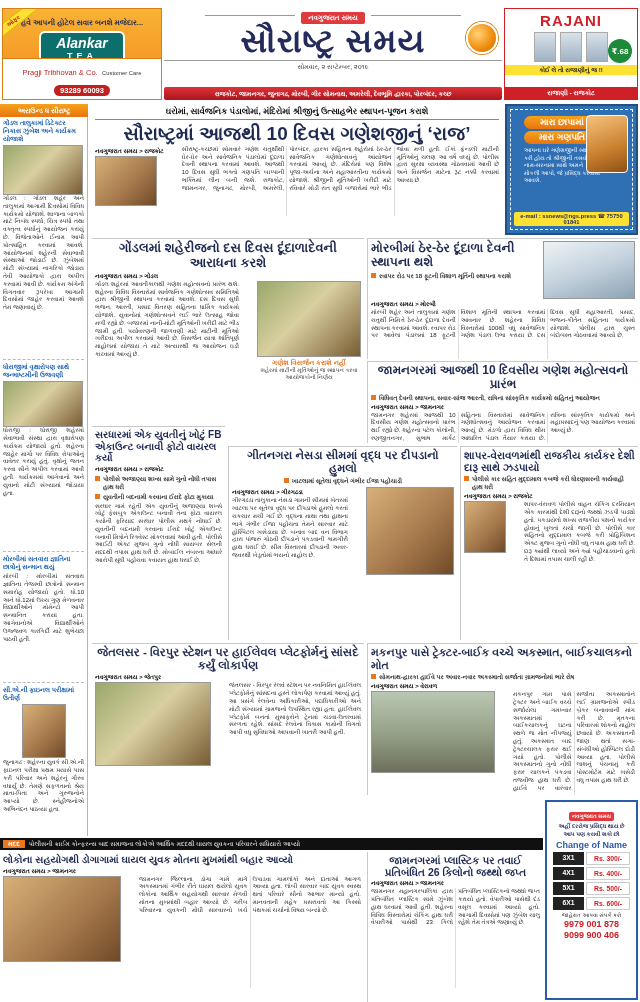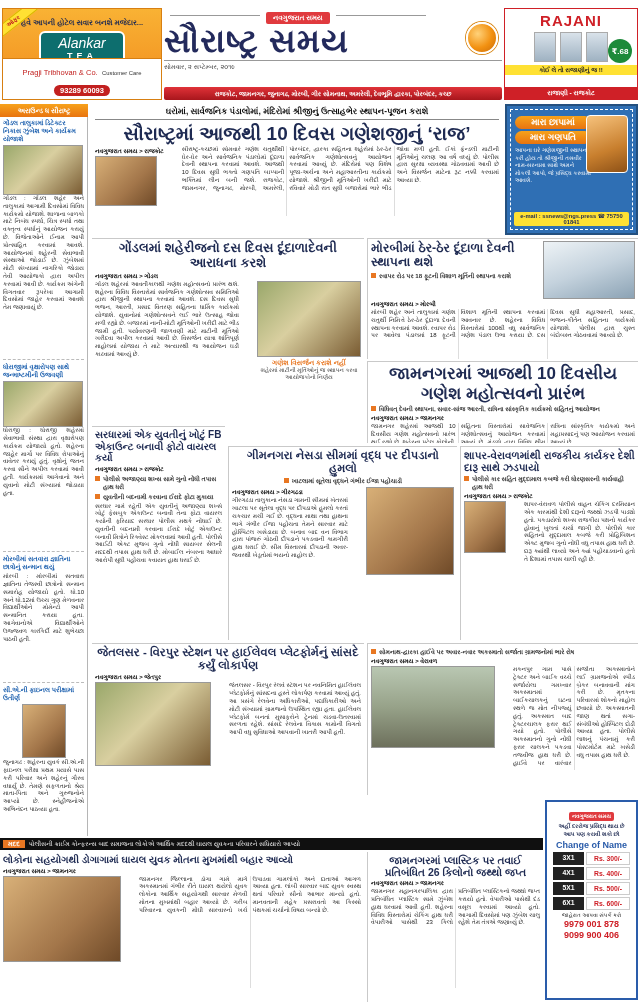--- a/index.html
+++ b/index.html
@@ -23,53 +23,53 @@
 .bu{display:flex;gap:3px;align-items:flex-start;font-size:6.2px;font-weight:bold;color:#333;margin:2px 0;text-align:left}
 .sq{width:5px;height:5px;background:#e87722;flex:0 0 auto;margin-top:1px}
 
 .sbh{background:linear-gradient(180deg,#f7a21b,#e87410);color:#fff;font-weight:bold;font-size:7px;
   display:flex;align-items:center;justify-content:center}
 .sb{border-right:1px solid #b5b5b5;padding:2px 3px;overflow:hidden}
 .sb .t{color:#1b5fae;font-weight:bold;font-size:6.6px;line-height:1.22;margin:4px 0 2px;border-top:1px dashed #bbb;padding-top:3px;text-align:left}
 .sb .t.first{border-top:none;margin-top:0;padding-top:0}
 .sb .bt{margin-bottom:2px}
 
-.mast{}
+.mast{text-align:center}
 .mlogo{display:inline-block;background:#e03a3e;color:#fff;font-weight:bold;font-size:7px;line-height:1.1;padding:2px 7px;border-radius:2px}
 .mline{display:inline-block;width:90px;height:1px;background:#999;vertical-align:middle;margin:0 6px}
 .mtitle{font-size:33px;font-weight:800;color:#232a5c;letter-spacing:1px;line-height:1.02}
 .mdate{font-size:6.5px;color:#333;border-top:1px solid #999;margin-top:2px;padding-top:2px}
 .cities{background:linear-gradient(180deg,#e03238,#a8161c);color:#fff;font-size:6.4px;font-weight:bold;
   display:flex;align-items:center;justify-content:center;border-radius:2px}
 .lion{width:32px;height:32px;border-radius:50%;background:radial-gradient(circle at 35% 35%,#ffd27a,#f29111 55%,#c96a08);
   border:2px solid #fff;box-shadow:0 0 0 1px #d98a1c;position:absolute;right:4px;top:16px}
 
 .tl{background:linear-gradient(180deg,#f9b234,#f08a1d);border:1px solid #d77f12;overflow:hidden}
 .tl .tag{font-size:7.5px;font-weight:bold;color:#1e2a52;text-align:center;margin-top:9px;padding:0 6px;line-height:1.2}
 .tl .tea{margin:4px auto 0;width:86px;height:38px;background:#0d6e6e;border-radius:6px;color:#fff;text-align:center;border:2px solid #fff}
-.tl .b1{font-size:14px;font-weight:normal;font-style:italic;line-height:1.1;margin-top:3px}
+.tl .b1{font-size:14px;font-weight:bold;font-style:italic;line-height:1.1;margin-top:3px}
 .tl .b2{font-size:9px;font-weight:bold;letter-spacing:4px}
 .tl .note{font-size:6px;font-weight:bold;color:#7a1d12;text-align:center;margin-top:2px}
 .tl .foot{position:absolute;left:0;right:0;bottom:0;background:#fff;padding:2px;text-align:center;border-top:1px solid #d77f12}
 .tl .dl{color:#c2201f;font-weight:normal;font-size:7.5px}
 .tl .cc{font-size:5.8px;color:#333}
 .tl .phno{display:inline-block;background:#c2201f;color:#fff;font-weight:bold;font-size:7.5px;border-radius:7px;padding:1px 6px;margin-top:1px}
 .ribbon{position:absolute;left:-16px;top:7px;transform:rotate(-38deg);background:#ffe133;color:#c2201f;font-weight:bold;font-size:6px;padding:1px 18px;border:1px solid #d9b400}
 
 .tr{background:#fff;border:1.5px solid #cf2027;overflow:hidden;text-align:center}
 .tr .brand{color:#cf2027;font-weight:800;font-size:15px;letter-spacing:1px;margin-top:3px}
 .tr .prods{display:flex;justify-content:center;gap:4px;margin:3px 0}
 .tr .prod{width:22px;height:30px;background:linear-gradient(180deg,#d9e2ea,#9fb2c2);border:1px solid #aaa}
 .tr .price{position:absolute;right:5px;top:30px;background:#1d8a3a;color:#fff;font-weight:bold;font-size:8px;border-radius:50%;
   width:24px;height:24px;display:flex;align-items:center;justify-content:center}
 .tr .ystrip{background:#ffe133;color:#222;font-weight:bold;font-size:6.2px;padding:1px}
 .tr .rstrip{position:absolute;left:0;right:0;bottom:0;background:#cf2027;color:#fff;font-weight:bold;font-size:6.5px;padding:2px}
 
 .gad{background:#2f6fb4;border:2px solid #24507f;padding:3px;overflow:hidden}
-.gad .inner{border:1px dashed #fff;height:100%;position:relative;padding:4px 4px}
+.gad .inner{border:1px dashed #fff;height:100%;position:relative;padding:4px 13px}
 .gad .rb{background:linear-gradient(180deg,#f7a21b,#e87410);color:#fff;font-weight:bold;font-size:9px;text-align:center;
   border-radius:8px;padding:1px 2px;margin:2px 0;width:76px}
 .gad .gtxt{color:#fff;font-size:5.8px;line-height:1.3;text-align:left;margin-top:3px;width:76px}
 .gad .gimg{position:absolute;right:4px;top:5px;width:42px;height:58px;border-radius:4px;
   background:linear-gradient(160deg,#f6c27c,#c87f2e 60%,#8d5117);border:1px solid #fff}
 .gad .contact{position:absolute;left:3px;right:3px;bottom:3px;background:#ffe133;color:#1e2a52;font-weight:bold;
   font-size:5.8px;text-align:center;padding:1px;border-radius:2px}
 
 .lead{padding:0 3px;overflow:hidden}
 .lead .kick{font-size:8.5px;font-weight:bold;text-align:center;color:#111;border-bottom:1px solid #888;padding:2px 0}
@@ -193,21 +193,21 @@
             <span>રવાપર રોડ પર 18 ફૂટની વિશાળ મૂર્તિની સ્થાપના કરાશે</span>
           </div>
       </div>
       <div class="ph ph-b" style="width:92px;height:58px"></div>
     </div>
     <div class="byl">નવગુજરાત સમય &gt; મોરબી</div>
     <div class="bt c3" style="height:54px">મોરબી શહેર અને તાલુકામાં ગણેશ ચતુર્થી નિમિત્તે ઠેર-ઠેર દૂંદાળા દેવની સ્થાપના કરવામાં આવશે. રવાપર રોડ પર આવેલા પંડાલમાં 18 ફૂટની વિશાળ મૂર્તિની સ્થાપના કરવામાં આવનાર છે. શહેરના વિવિધ વિસ્તારોમાં 100થી વધુ સાર્વજનિક ગણેશ પંડાલ ઉભા કરાયા છે. દસ દિવસ સુધી મહાઆરતી, પ્રસાદ, ભજન-કીર્તન સહિતના કાર્યક્રમો યોજાશે. પોલીસ દ્વારા ચુસ્ત બંદોબસ્ત ગોઠવવામાં આવ્યો છે.</div>
   </div>
 
   <div class="abs art" style="left:367px;top:361px;width:271px;height:82px;border-left:1px solid #c9c9c9">
-    <div class="hl center" style="font-size:17px">જામનગરમાં આજથી 10 દિવસીય ગણેશ મહોત્સવનો પ્રારંભ</div>
+    <div class="hl center" style="font-size:12px">જામનગરમાં આજથી 10 દિવસીય ગણેશ મહોત્સવનો પ્રારંભ</div>
     <div class="bu">
         <span class="sq"></span>
         <span>વિધિવત્ દેવની સ્થાપના, સવાર-સાંજ આરતી, રાત્રિના સાંસ્કૃતિક કાર્યક્રમો સહિતનું આયોજન</span>
       </div>
     <div class="byl">નવગુજરાત સમય &gt; જામનગર</div>
     <div class="bt c3" style="height:38px">જામનગર શહેરમાં આજથી 10 દિવસીય ગણેશ મહોત્સવનો પ્રારંભ થઈ રહ્યો છે. શહેરના પટેલ કોલોની, રણજીતનગર, સુભાષ માર્કેટ સહિતના વિસ્તારોમાં સાર્વજનિક ગણેશોત્સવનું આયોજન કરવામાં આવ્યું છે. મંડળો દ્વારા વિવિધ થીમ આધારિત પંડાલ તૈયાર કરાયા છે. રાત્રિના સાંસ્કૃતિક કાર્યક્રમો અને મહાપ્રસાદનું પણ આયોજન કરવામાં આવ્યું છે.</div>
   </div>
 
   <div class="abs art" style="left:92px;top:426px;width:133px;height:194px">
     <div class="hl" style="font-size:10px">સરધારમાં એક યુવતીનું ખોટું FB એકાઉન્ટ બનાવી ફોટો વાયરલ કર્યો</div>
@@ -217,21 +217,21 @@
         <span>પોલીસે અજાણ્યા શખ્સ સામે ગુનો નોંધી તપાસ હાથ ધરી</span>
       </div>
     <div class="bu">
         <span class="sq"></span>
         <span>યુવતીની બદનામી કરવાના ઈરાદે ફોટા મુકાયા</span>
       </div>
     <div class="bt" style="height:110px">સરધાર ગામે રહેતી એક યુવતીનું અજાણ્યા શખ્સે ખોટું ફેસબુક એકાઉન્ટ બનાવી તેના ફોટા વાયરલ કર્યાની ફરિયાદ સરધાર પોલીસ મથકે નોંધાઈ છે. યુવતીની બદનામી કરવાના ઈરાદે ખોટું એકાઉન્ટ બનાવી મિત્રોને રિક્વેસ્ટ મોકલવામાં આવી હતી. પોલીસે આઈટી એક્ટ મુજબ ગુનો નોંધી સાયબર સેલની મદદથી તપાસ હાથ ધરી છે. મોબાઈલ નંબરના આધારે આરોપી સુધી પહોંચવા કવાયત હાથ ધરાઈ છે.</div>
   </div>
 
   <div class="abs art" style="left:228px;top:446px;width:229px;height:194px;border-left:1px solid #c9c9c9">
-    <div class="hl center" style="font-size:11.5px">ગીમનગરા નેસડા સીમમાં વૃદ્ધ પર દીપડાનો હુમલો</div>
+    <div class="hl center" style="font-size:11.5px">ગીતનગરા નેસડા સીમમાં વૃદ્ધ પર દીપડાનો હુમલો</div>
     <div class="bu" style="justify-content:center">
         <span class="sq"></span>
         <span>ખાટલામાં સૂતેલા વૃદ્ધને ગંભીર ઈજા પહોંચાડી</span>
       </div>
     <div class="row">
       <div class="col">
         <div class="byl">નવગુજરાત સમય &gt; ગીરગઢડા</div>
         <div class="bt" style="height:138px">ગીરગઢડા તાલુકાના નેસડા ગામની સીમમાં ખેતરમાં ખાટલા પર સૂતેલા વૃદ્ધ પર દીપડાએ હુમલો કરતાં ચકચાર મચી ગઈ છે. વૃદ્ધના માથા તથા હાથના ભાગે ગંભીર ઈજા પહોંચતા તેમને સારવાર માટે હોસ્પિટલ ખસેડાયા છે. બનાવ બાદ વન વિભાગ દ્વારા પાંજરું ગોઠવી દીપડાને પકડવાની કામગીરી હાથ ધરાઈ છે. સીમ વિસ્તારમાં દીપડાની અવર-જવરથી ખેડૂતોમાં ભયનો માહોલ છે.</div>
       </div>
       <div class="ph ph-c" style="width:88px;height:88px"></div>
@@ -254,20 +254,21 @@
   <div class="abs art" style="left:92px;top:643px;width:272px;height:191px">
     <div class="hl center" style="font-size:11.5px">જેતલસર - વિરપુર સ્ટેશન પર હાઈલેવલ પ્લેટફોર્મનું સાંસદે કર્યું લોકાર્પણ</div>
     <div class="byl">નવગુજરાત સમય &gt; જેતપુર</div>
     <div class="row">
       <div class="ph ph-a" style="width:116px;height:84px"></div>
       <div class="bt col" style="height:140px">જેતલસર - વિરપુર રેલવે સ્ટેશન પર નવનિર્મિત હાઈલેવલ પ્લેટફોર્મનું સાંસદના હસ્તે લોકાર્પણ કરવામાં આવ્યું હતું. આ પ્રસંગે રેલવેના અધિકારીઓ, પદાધિકારીઓ અને મોટી સંખ્યામાં ગ્રામજનો ઉપસ્થિત રહ્યા હતા. હાઈલેવલ પ્લેટફોર્મ બનતાં મુસાફરોને ટ્રેનમાં ચડવા-ઉતરવામાં સરળતા રહેશે. સાંસદે રેલવેના વિકાસ કામોની વિગતો આપી વધુ સુવિધાઓ આપવાની ખાતરી આપી હતી.</div>
     </div>
   </div>
 
   <div class="abs art" style="left:367px;top:643px;width:271px;height:152px;border-left:1px solid #c9c9c9">
+    <div class="hl" style="font-size:11px">મકનપુર પાસે ટ્રેક્ટર-બાઈક વચ્ચે અકસ્માત, બાઈકચાલકનો મોત</div>
     <div class="bu">
         <span class="sq"></span>
         <span>સોમનાથ-દ્વારકા હાઈવે પર અવાર-નવાર અકસ્માતો સર્જાતા ગ્રામજનોમાં ભારે રોષ</span>
       </div>
     <div class="byl">નવગુજરાત સમય &gt; વેરાવળ</div>
     <div class="row">
       <div class="ph ph-e" style="width:124px;height:82px"></div>
       <div class="bt c2 col" style="height:104px">મકનપુર ગામ પાસે ટ્રેક્ટર અને બાઈક વચ્ચે સર્જાયેલા ગમખ્વાર અકસ્માતમાં બાઈકચાલકનું ઘટના સ્થળે જ મોત નીપજ્યું હતું. અકસ્માત બાદ ટ્રેક્ટરચાલક ફરાર થઈ ગયો હતો. પોલીસે અકસ્માતનો ગુનો નોંધી ફરાર ચાલકને પકડવા તજવીજ હાથ ધરી છે. હાઈવે પર વારંવાર સર્જાતા અકસ્માતોને લઈ ગ્રામજનોએ સ્પીડ બ્રેકર બનાવવાની માંગ કરી છે. મૃતકના પરિવારમાં શોકનો માહોલ છવાયો છે. અકસ્માતની જાણ થતાં સગા-સંબંધીઓ હોસ્પિટલ દોડી આવ્યા હતા. પોલીસે લાશનું પંચનામું કરી પોસ્ટમોર્ટમ માટે ખસેડી વધુ તપાસ હાથ ધરી છે.</div>
     </div>
   </div>

